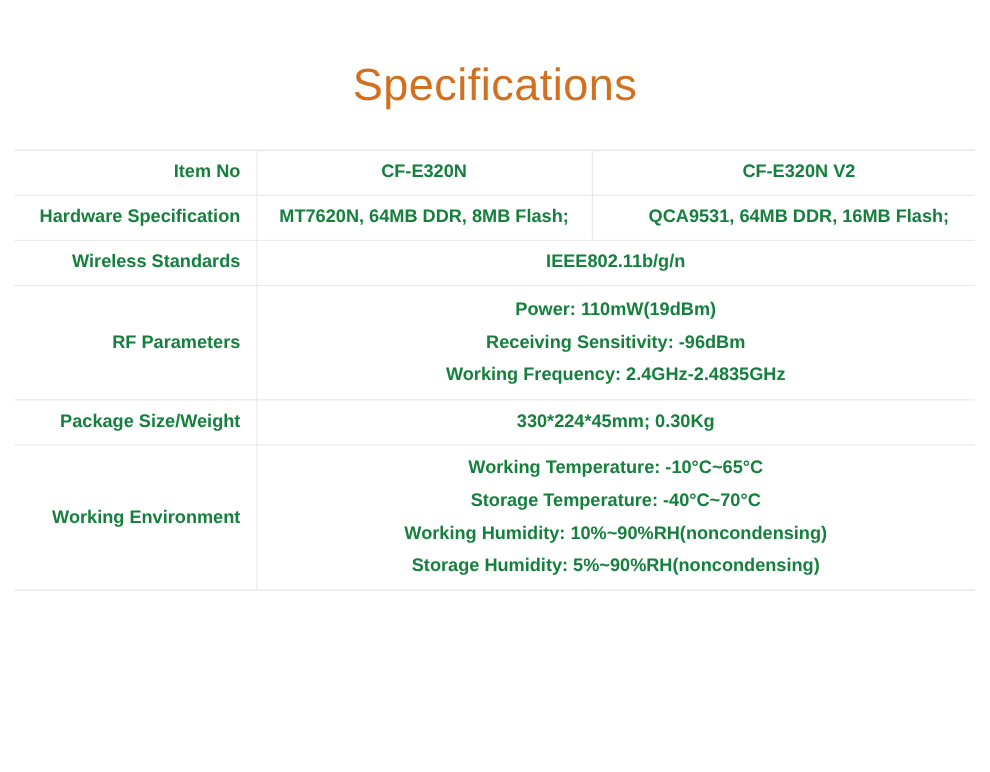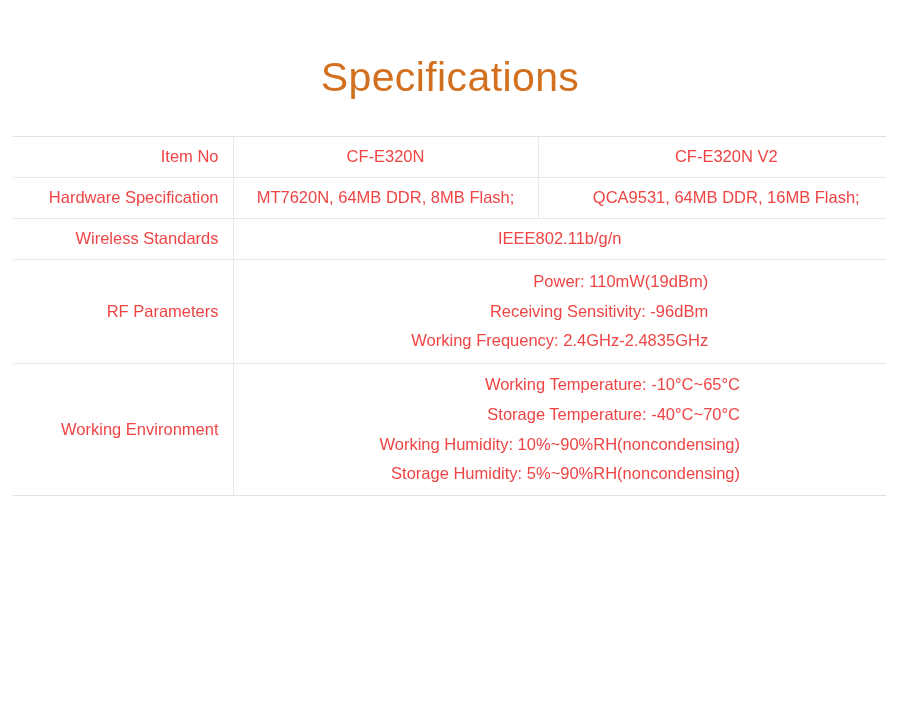--- a/index.html
+++ b/index.html
@@ -50,22 +50,22 @@
   table.spec-table {
     width: 873px;
     border-collapse: collapse;
     table-layout: fixed;
     border-top: 1px solid #e2e2e2;
     border-bottom: 1px solid #e2e2e2;
   }
   table.spec-table td {
     border-bottom: 1px solid #e8e8e8;
     font-size: 16.5px;
-    font-weight: 400;
-    color: #ef4444;
+    font-weight: 700;
+    color: #15803d;
     padding: 0 14px;
     vertical-align: middle;
     line-height: 1.45;
   }
   table.spec-table tr:last-child td {
     border-bottom: none;
   }
 
   col.c-label  { width: 220px; }
   col.c-v1     { width: 305px; }
@@ -86,21 +86,21 @@
     padding-left: 42px;
   }
   td.value-span {
     text-align: center;
     border-right: none;
   }
 
   
   .multiline {
     display: inline-block;
-    text-align: right;
+    text-align: center;
     line-height: 1.81;
   }
   .multiline .ml-line { display: block; white-space: nowrap; }
 
   td.tall-rf   { height: 104px; }
   td.tall-env  { height: 132px; }
   td.row-std   { height: 41px; }
 </style>
 </head>
 <body>
@@ -144,20 +144,24 @@
             <span class="multiline">
               <span class="ml-line">Power: 110mW(19dBm)</span>
               <span class="ml-line">Receiving Sensitivity: -96dBm</span>
               <span class="ml-line">Working Frequency: 2.4GHz-2.4835GHz</span>
             </span>
           </td>
         </tr>
 
 
 
+        <tr>
+          <td class="label-cell row-std">Package Size/Weight</td>
+          <td class="value-span row-std" colspan="2">330*224*45mm; 0.30Kg</td>
+        </tr>
 
         <tr>
           <td class="label-cell tall-env">Working Environment</td>
           <td class="value-span tall-env" colspan="2">
             <span class="multiline">
               <span class="ml-line">Working Temperature: -10°C~65°C</span>
               <span class="ml-line">Storage Temperature: -40°C~70°C</span>
               <span class="ml-line">Working Humidity: 10%~90%RH(noncondensing)</span>
               <span class="ml-line">Storage Humidity: 5%~90%RH(noncondensing)</span>
             </span>

